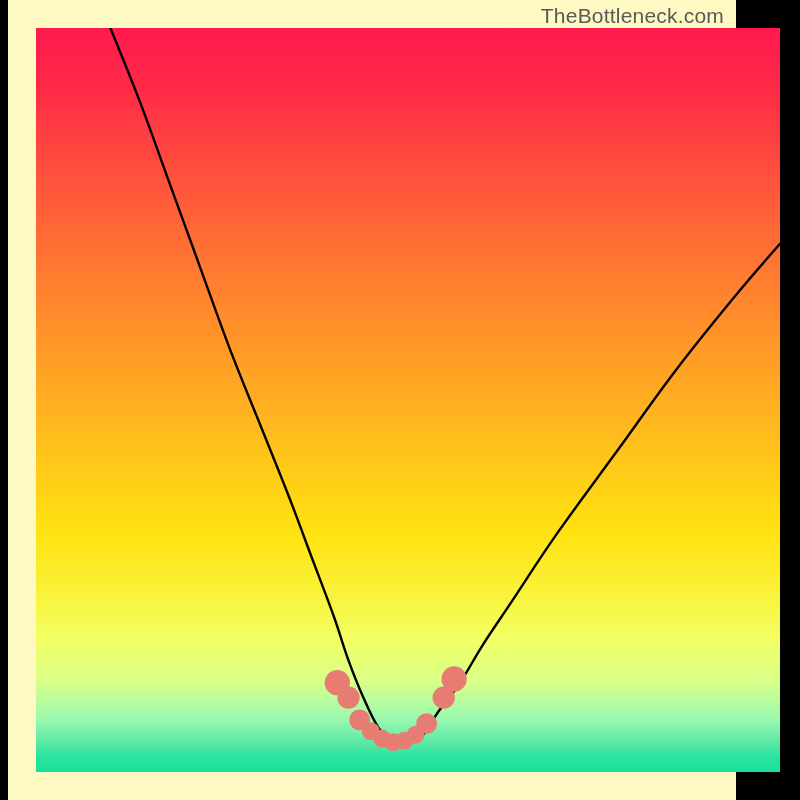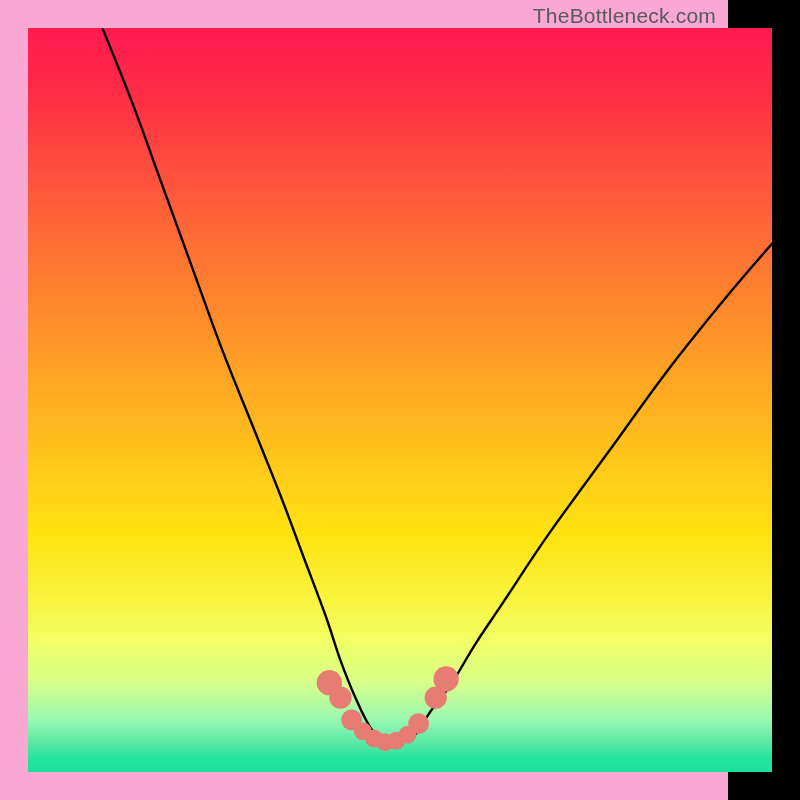--- a/index.html
+++ b/index.html
@@ -7,24 +7,24 @@
     padding: 0;
     width: 800px;
     height: 800px;
     overflow: hidden;
     background: #000;
     font-family: Arial, Helvetica, sans-serif;
   }
   .frame {
     position: absolute;
     top: 0;
-    left: 0;
+    left: 8px;
     width: 728px;
     height: 800px;
-    background: #f9a8d4;
+    background: #fef9c3;
   }
   .plot {
     position: absolute;
     top: 28px;
     left: 28px;
     width: 744px;
     height: 744px;
     background: linear-gradient(
       to bottom,
       #ff1a4f 0%,

